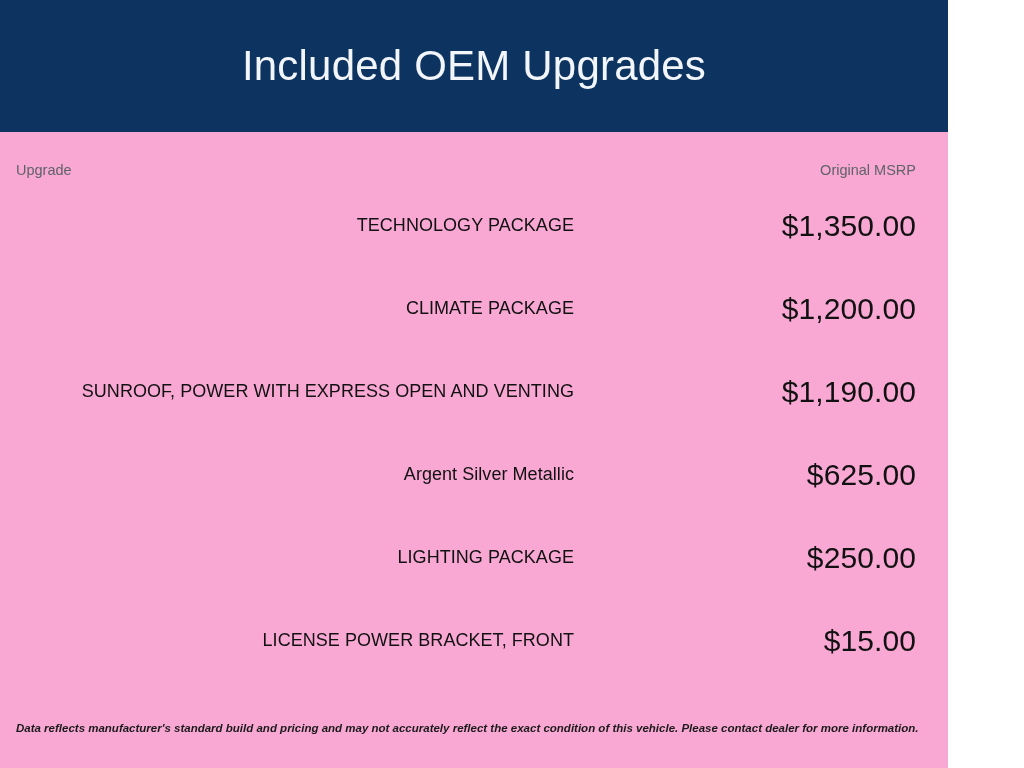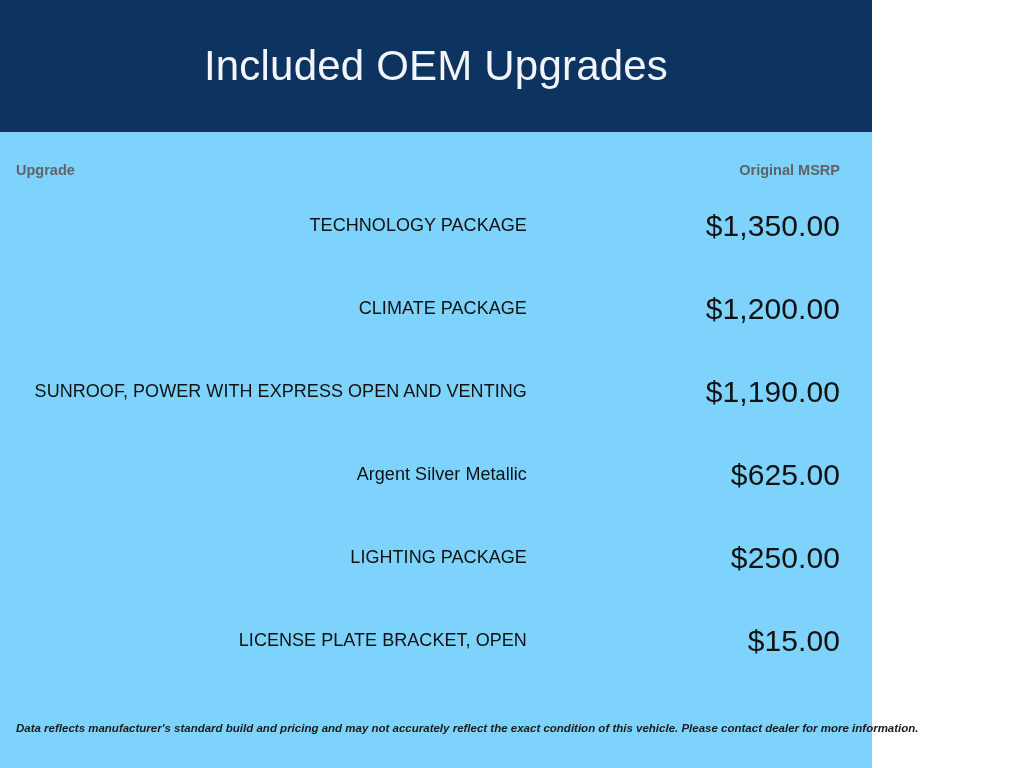--- a/index.html
+++ b/index.html
@@ -11,23 +11,23 @@
 
   body {
     background: #ffffff;
     font-family: "Liberation Sans", sans-serif;
     -webkit-font-smoothing: antialiased;
     overflow: hidden;
   }
 
   .page {
     position: relative;
-    width: 872px;
+    width: 948px;
     height: 768px;
-    background: #7dd3fc;
+    background: #f9a8d4;
     display: flex;
     flex-direction: column;
   }
 
   
   .header-band {
     width: 100%;
     height: 132px;
     background: #0d3461;
     display: flex;
@@ -57,21 +57,21 @@
     width: 100%;
     border-collapse: collapse;
     table-layout: fixed;
   }
 
   .upgrade-table col.col-name { width: 62%; }
   .upgrade-table col.col-price { width: 38%; }
 
   .upgrade-table thead th {
     font-size: 14.5px;
-    font-weight: 700;
+    font-weight: 400;
     color: #5f6368;
     padding: 30px 0 6px 0;
     vertical-align: bottom;
     margin-top: 41px;
   }
 
   th.th-name { text-align: left; }
   th.th-price { text-align: right; }
 
   .upgrade-table tbody td {
@@ -151,21 +151,21 @@
         </tr>
         <tr>
           <td class="cell-name">Argent Silver Metallic</td>
           <td class="cell-price">$625.00</td>
         </tr>
         <tr>
           <td class="cell-name">LIGHTING PACKAGE</td>
           <td class="cell-price">$250.00</td>
         </tr>
         <tr>
-          <td class="cell-name">LICENSE PLATE BRACKET, OPEN</td>
+          <td class="cell-name">LICENSE POWER BRACKET, FRONT</td>
           <td class="cell-price">$15.00</td>
         </tr>
       </tbody>
     </table>
   </div>
 
   <div class="disclaimer-wrap">
     <p class="disclaimer">Data reflects manufacturer's standard build and pricing and may not accurately reflect the exact condition of this vehicle. Please contact dealer for more information.</p>
   </div>
 

